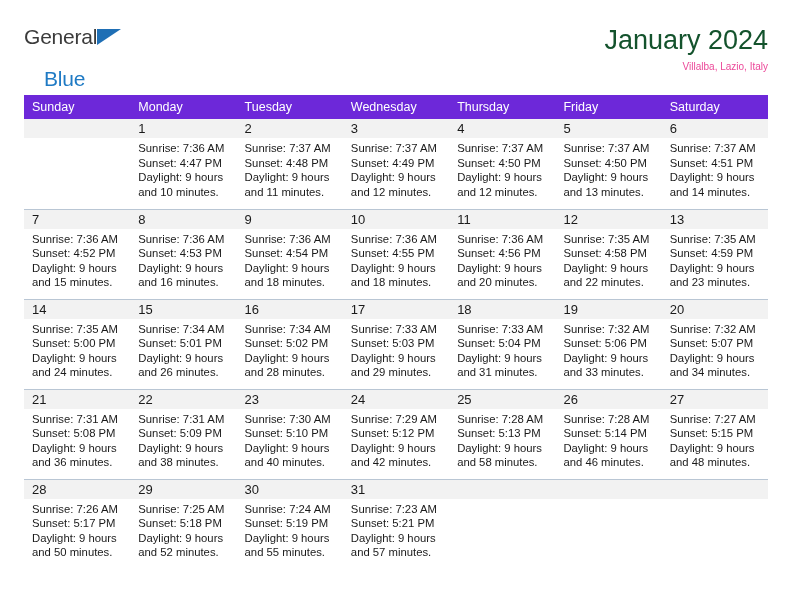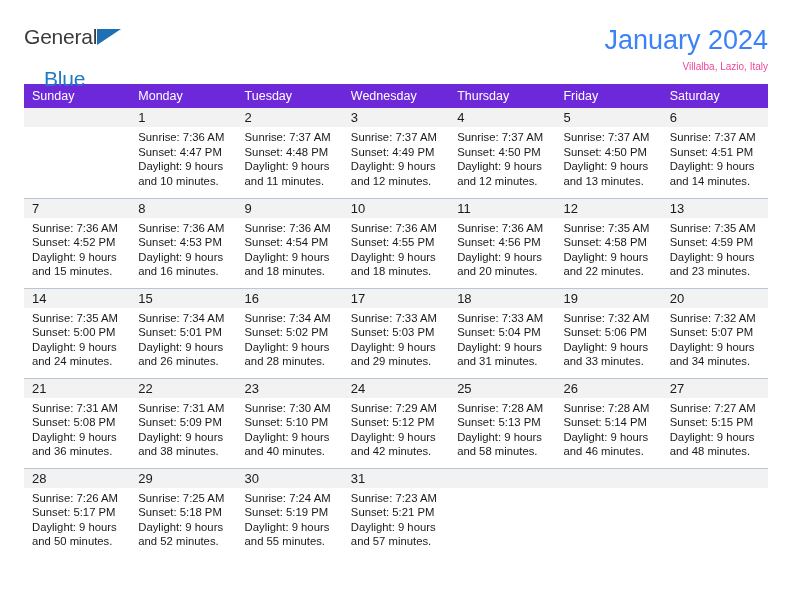--- a/index.html
+++ b/index.html
@@ -20,21 +20,21 @@
     height: 612px;
     box-sizing: border-box;
     padding: 0 24px;
   }
 
   
   .header {
     display: flex;
     align-items: flex-start;
     justify-content: space-between;
-    height: 84px;
+    height: 95px;
     padding-top: 26px;
     box-sizing: border-box;
   }
   .logo {
     position: relative;
     width: 120px;
     height: 46px;
     line-height: 1;
     user-select: none;
   }
@@ -63,21 +63,21 @@
     height: 0;
     border-left: 24px solid #1f6fb5;
     border-bottom: 16px solid transparent;
   }
   .title-block {
     text-align: right;
     padding-top: 0px;
   }
   .month-title {
     font-size: 27px;
-    color: #3b82f6;
+    color: #14532d;
     line-height: 1.05;
     white-space: nowrap;
   }
   .location {
     font-size: 10px;
     color: #ec4899;
     margin-top: 7px;
     white-space: nowrap;
   }
 

